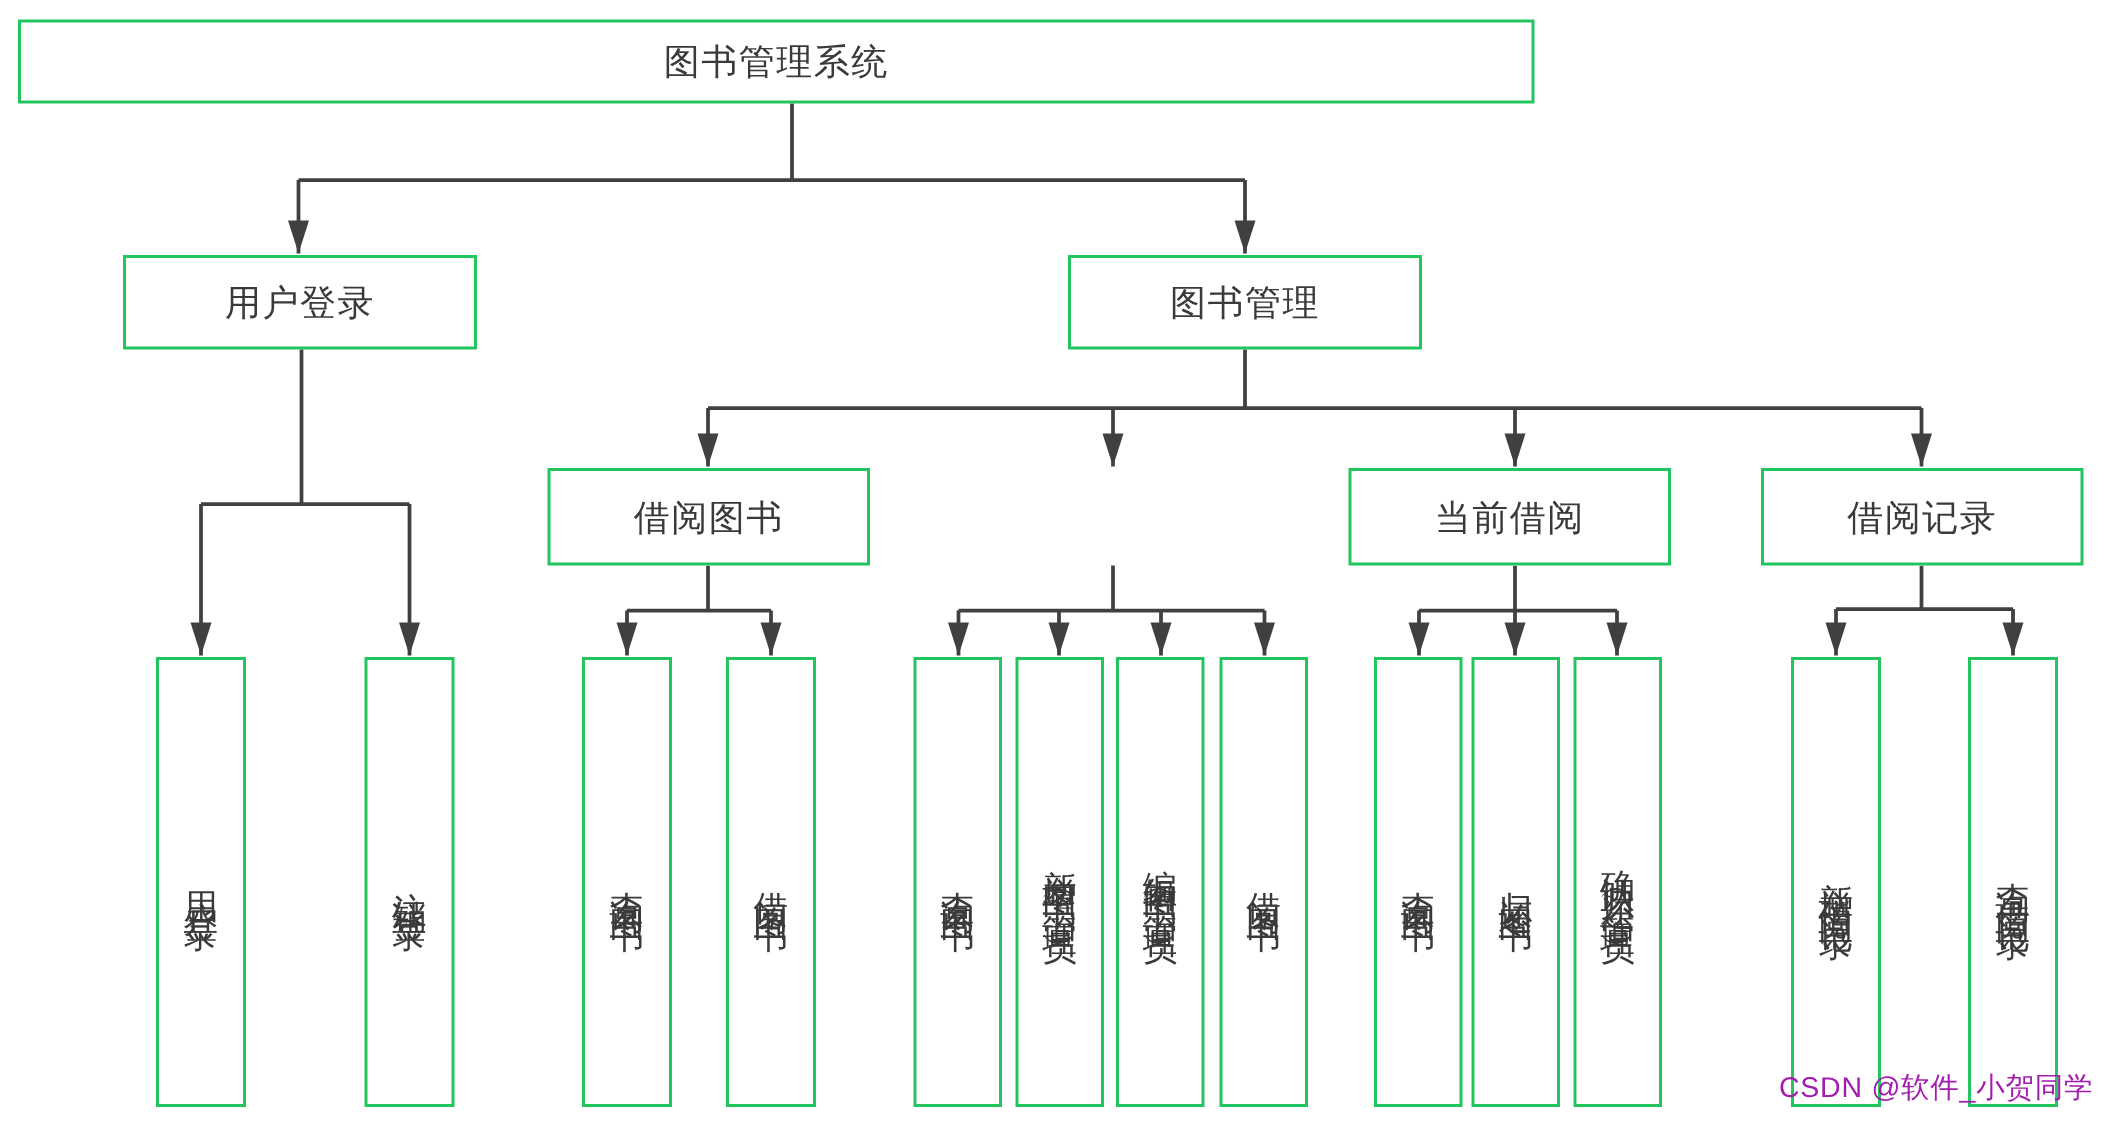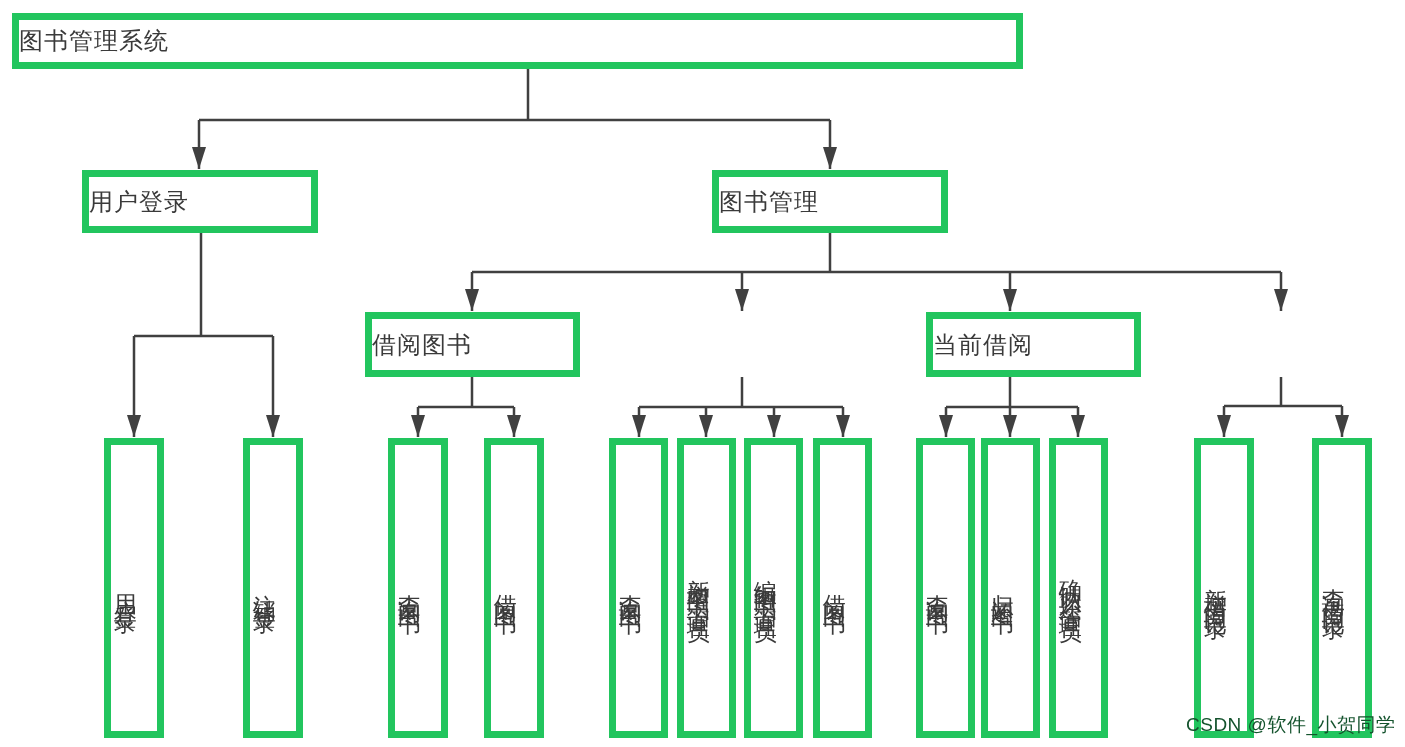--- a/index.html
+++ b/index.html
@@ -3,32 +3,32 @@
 <meta charset="utf-8">
 <style>
   html,body { margin:0; padding:0; background:#ffffff; }
   .stage {
     position:relative; width:1405px; height:747px; overflow:hidden;
     background:#ffffff; font-family:"Liberation Sans","DejaVu Sans",sans-serif;
     color:#3a3a3a;
   }
   svg.connectors { position:absolute; left:0; top:0; width:1405px; height:747px; }
   .node {
-    position:absolute; background:#ffffff; border:7px solid #22c55e;
-    box-sizing:border-box; display:flex; align-items:center; 
+    position:absolute; background:#ffffff; border:2px solid #22c55e;
+    box-sizing:border-box; display:flex; align-items:center; justify-content:center;
     font-size:24px; letter-spacing:1px; white-space:nowrap; z-index:2;
   }
   .vnode { font-size:23px; }
   .vnode .vtxt {
     writing-mode:vertical-rl; text-orientation:mixed;
     letter-spacing:6px; line-height:1.25; white-space:nowrap;
   }
   .watermark {
     position:absolute; left:1186px; top:712px; z-index:6;
-    font-size:19px; color:#14532d; letter-spacing:0.5px; white-space:nowrap;
+    font-size:19px; color:#a21caf; letter-spacing:0.5px; white-space:nowrap;
   }
 </style>
 </head>
 <body>
 
 <div class="stage">
 
   <svg class="connectors" viewBox="0 0 1405 747" xmlns="http://www.w3.org/2000/svg">
     <g stroke="#404040" stroke-width="2.5" fill="none">
 
@@ -76,22 +76,25 @@
   <div class="node" style="left:82px;top:170px;width:236px;height:63px">
     <span>用户登录</span>
   </div>
   <div class="node" style="left:712px;top:170px;width:236px;height:63px">
     <span>图书管理</span>
   </div>
 
   <div class="node" style="left:365px;top:312px;width:215px;height:65px">
     <span>借阅图书</span>
   </div>
-  <div class="node" style="left:926px;top:312px;width:215px;height:65px">
+  <div class="node" style="left:899px;top:312px;width:215px;height:65px">
     <span>当前借阅</span>
+  </div>
+  <div class="node" style="left:1174px;top:312px;width:215px;height:65px">
+    <span>借阅记录</span>
   </div>
 
   <div class="node vnode" style="left:104px;top:438px;width:60px;height:300px">
     <span class="vtxt">用户登录</span>
   </div>
   <div class="node vnode" style="left:243px;top:438px;width:60px;height:300px">
     <span class="vtxt">注销登录</span>
   </div>
 
   <div class="node vnode" style="left:388px;top:438px;width:60px;height:300px">

